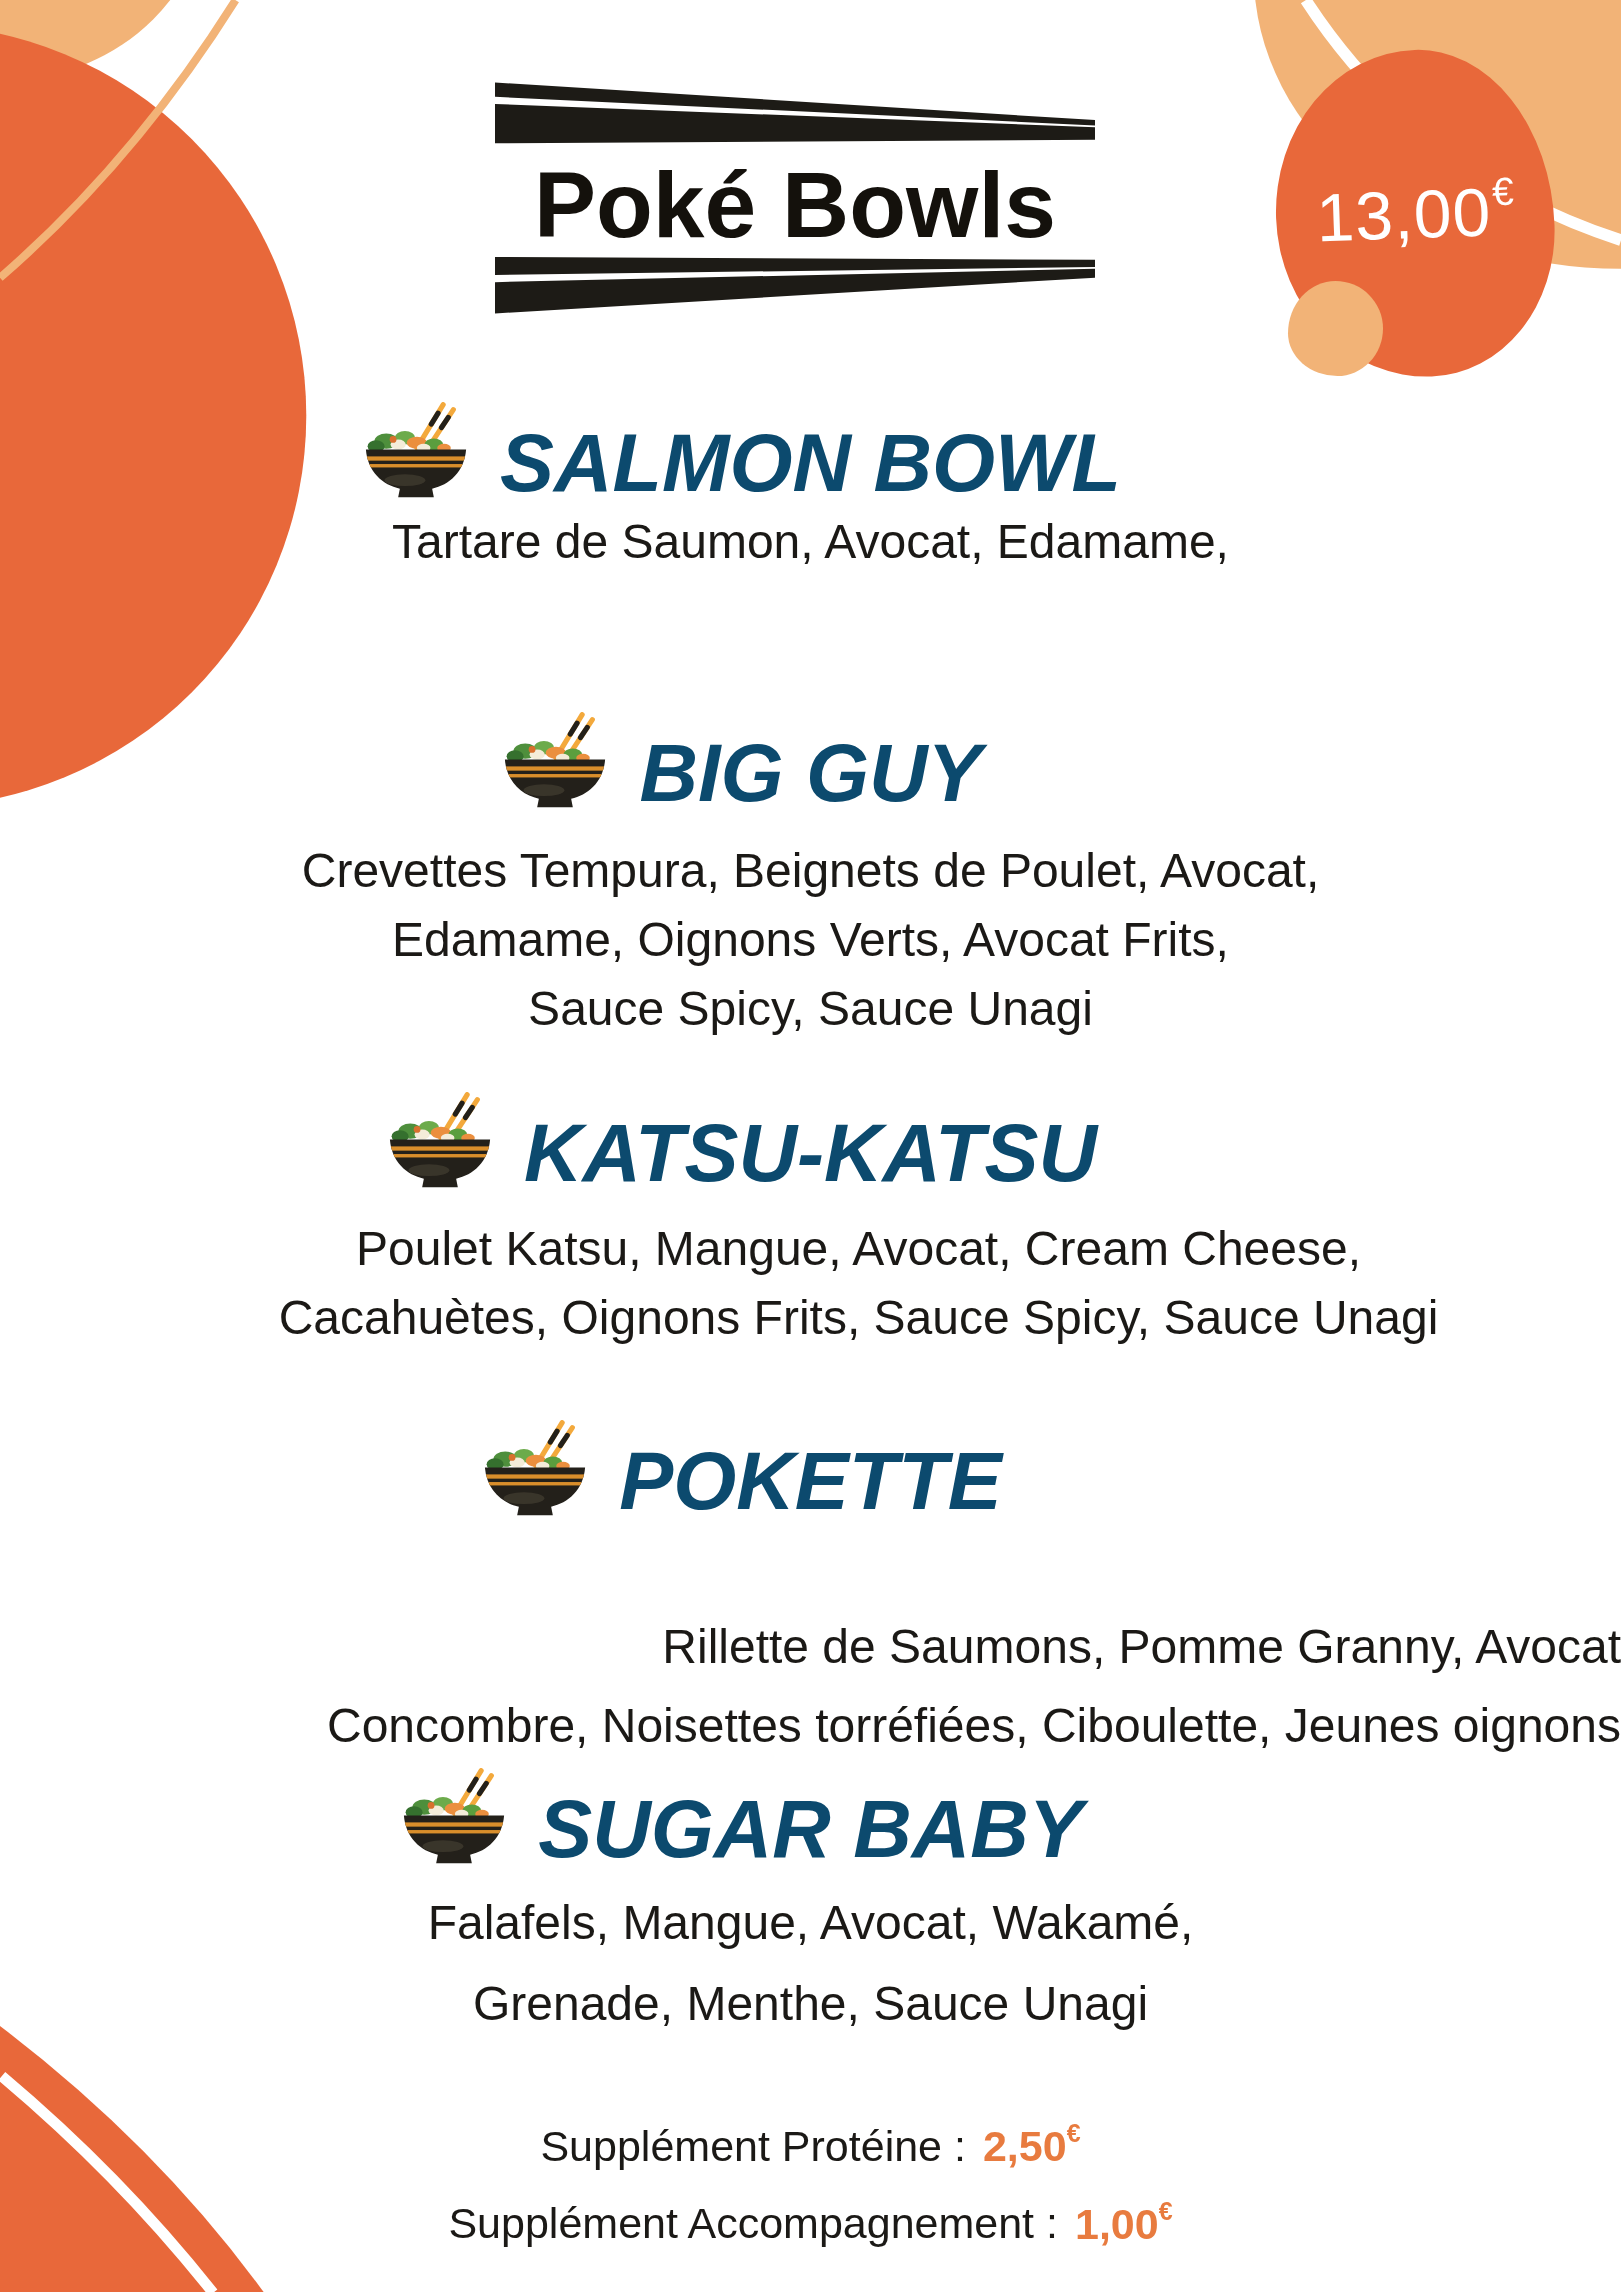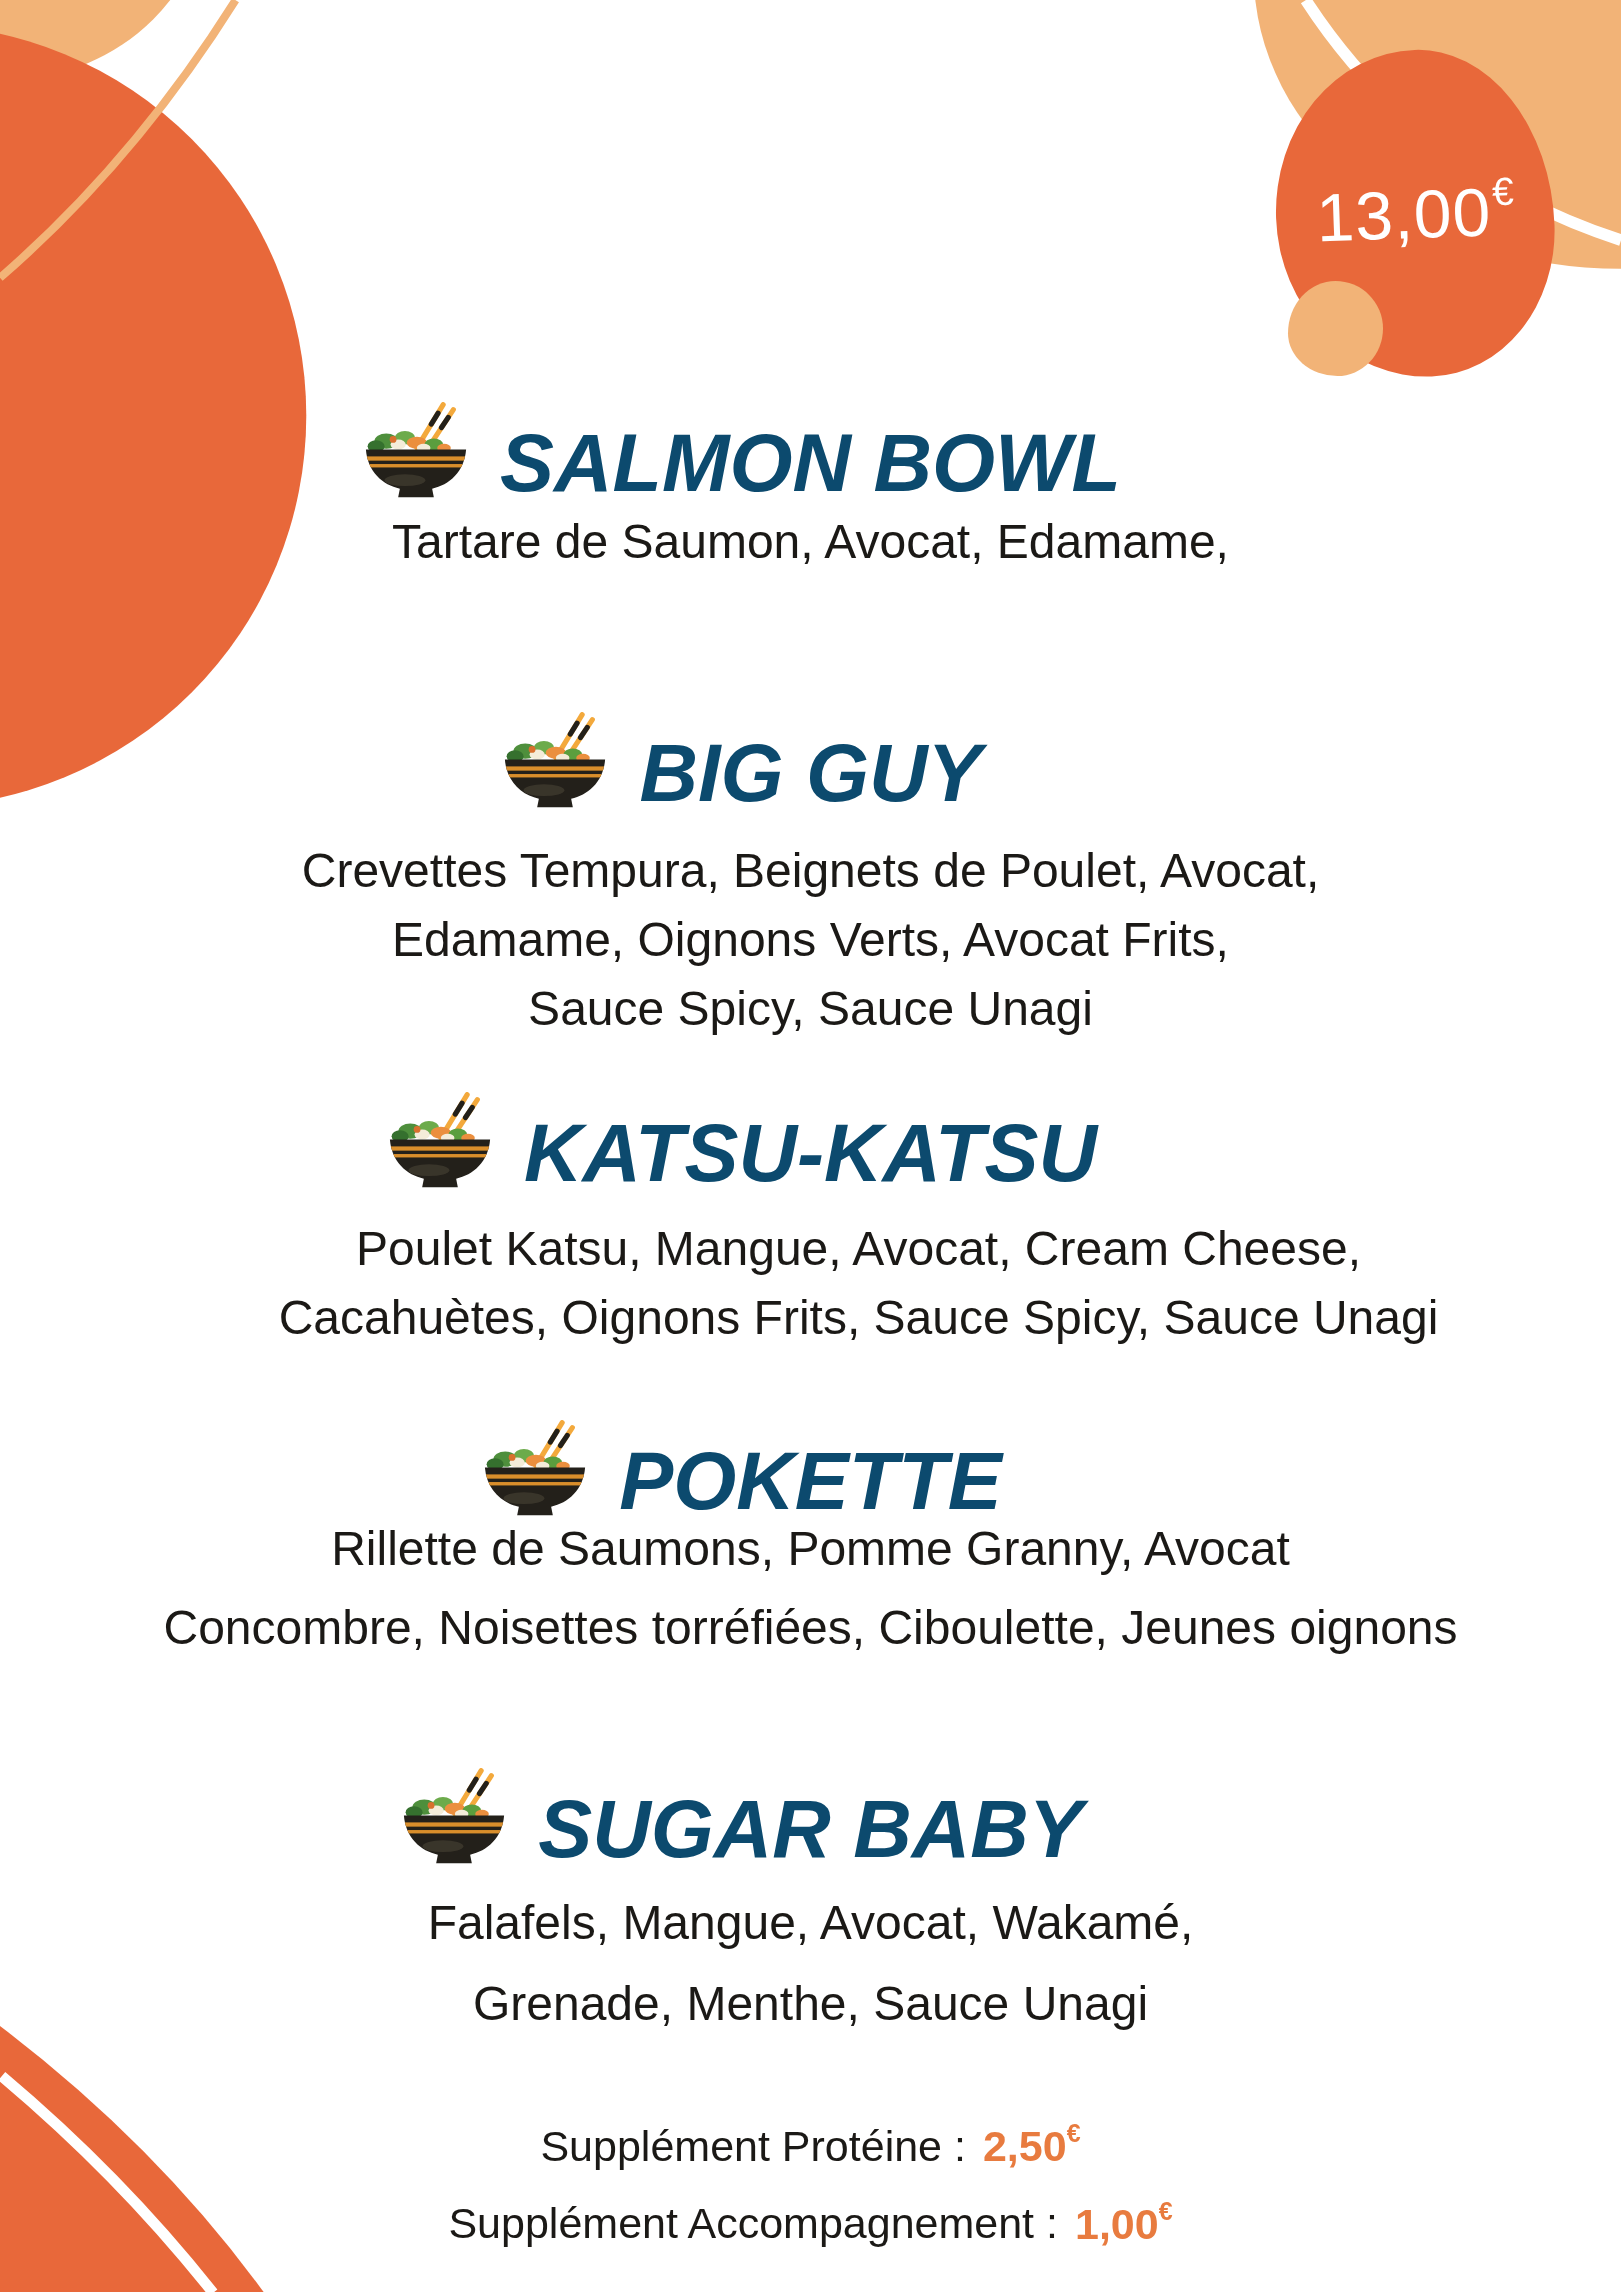--- a/index.html
+++ b/index.html
@@ -52,21 +52,21 @@
 
   .h-s1{top:418px;} .h-s2{top:728px;} .h-s3{top:1108px;} .h-s4{top:1436px;} .h-s5{top:1784px;}
 
   
   .desc{
     position:absolute;left:0;width:1621px;text-align:center;
     font-size:48px;line-height:69px;color:#1B1916;letter-spacing:0px;
   }
   .desc div{white-space:nowrap;}
   .d-s1{top:507px;} .d-s2{top:836px;} .d-s3{top:1214px;padding-left:48px;}
-  .d-s4{top:1509px;line-height:79px;} .d-s5{top:1882px;line-height:81px;}
+  .d-s4{top:1607px;line-height:79px;text-align:right;} .d-s5{top:1882px;line-height:81px;}
 
   
   .supplements{
     position:absolute;left:0;top:2103px;width:1621px;text-align:center;
     font-size:43px;line-height:68px;color:#1B1916;
   }
   .supp-line{white-space:nowrap;}
   .supp-price{color:#E87B3F;font-weight:bold;margin-left:17px;}
   .supp-price sup{font-size:25px;position:relative;top:-3.6px;}
 </style>
@@ -110,20 +110,31 @@
 
     <path d="M 0 2262 Q 175 2395 295 2560 L 0 2560 Z" fill="#E8683A"></path>
     <path d="M 2 2318 Q 135 2430 238 2560" fill="none" stroke="#ffffff" stroke-width="12"></path>
   </svg>
 
   <div class="price-badge">
     <span class="price-text"><span>13,00</span><sup>€</sup></span>
   </div>
   <div class="tan-dot"></div>
 
+  <div class="title-block">
+    <svg class="chops-top" width="600" height="81" viewBox="0 0 670 90">
+      <polygon points="0,7 670,49 670,55 0,23" fill="#1D1B16"></polygon>
+      <polygon points="0,31 670,57 670,71 0,75" fill="#1D1B16"></polygon>
+    </svg>
+    <h1 class="page-title">Poké Bowls</h1>
+    <svg class="chops-bottom" width="600" height="61" viewBox="0 0 670 68">
+      <polygon points="0,0 670,3 670,11 0,20" fill="#1D1B16"></polygon>
+      <polygon points="0,28 670,13 670,23 0,63" fill="#1D1B16"></polygon>
+    </svg>
+  </div>
 
   <div class="item-header h-s1">
     <span class="header-inner">
       <svg class="bowl-icon" viewBox="0 0 132 114" width="118" height="102">
           <use href="#bowl"></use>
         </svg>
       <span class="item-name">SALMON BOWL</span>
     </span>
   </div>
   <div class="desc d-s1">

